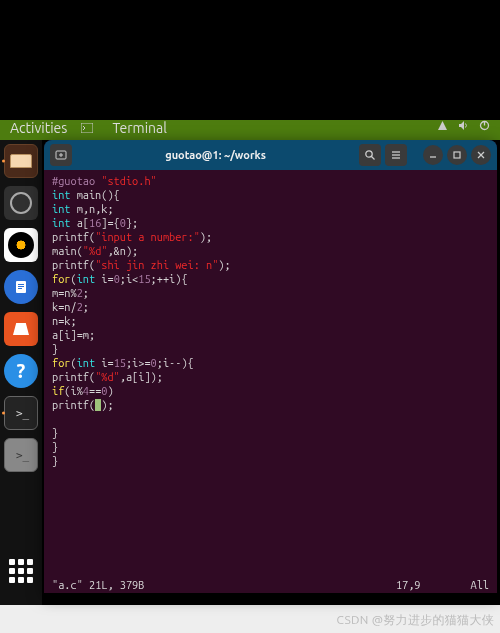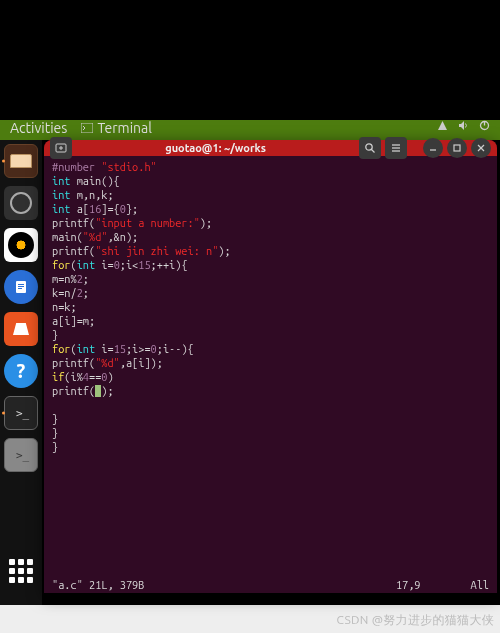--- a/index.html
+++ b/index.html
@@ -63,21 +63,21 @@
   .dock-apps .g span{background:#fff;border-radius:1px;}
   
   .termwin{
     position:absolute;left:44px;top:140px;right:3px;bottom:12px;
     background:#300a24;
     border-radius:8px 8px 0 0;
     box-shadow:0 4px 16px rgba(0,0,0,0.6);
     display:flex;flex-direction:column;
   }
   .headerbar{
-    height:16px;background:#b91c1c;
+    height:30px;background:#0c4a6e;
     border-radius:8px 8px 0 0;
     display:flex;align-items:center;padding:0 6px;gap:4px;
     color:#ccc;font-size:11px;
   }
   .hb-btn{
     width:22px;height:22px;border-radius:4px;background:#3a3a3a;
     display:flex;align-items:center;justify-content:center;
   }
   .hb-btn.round{width:20px;height:20px;border-radius:50%;background:#3a3a3a;}
   .hb-title{flex:1;text-align:center;font-weight:600;color:#eee;}
@@ -107,21 +107,21 @@
   }
 </style>
 </head>
 <body>
 
 <div class="screen">
 
   <div class="topbar">
     <div class="tb-left">
       <span>Activities</span>
-      <span style="display:flex;align-items:center;gap:4px;">
+      <span style="display:flex;align-items:center;gap:19px;">
         <svg width="12" height="10">
             <rect x="0" y="0" width="12" height="10" rx="1" fill="none" stroke="#ccc"></rect>
             <path d="M2 3 L4 5 L2 7" fill="none" stroke="#ccc"></path>
           </svg>
         <span>Terminal</span>
       </span>
     </div>
     <div class="tb-center">3月 25  15:12</div>
     <div class="tb-right">
       <svg width="11" height="11">
@@ -208,21 +208,21 @@
           </svg>
       </div>
       <div class="hb-btn round">
         <svg width="10" height="10">
             <line x1="2" y1="2" x2="8" y2="8" stroke="#ccc" stroke-width="1.3"></line>
             <line x1="8" y1="2" x2="2" y2="8" stroke="#ccc" stroke-width="1.3"></line>
           </svg>
       </div>
     </div>
 
-    <div class="term"><span class="c-pre">#number</span> <span class="c-str">"stdio.h"</span>
+    <div class="term"><span class="c-pre">#guotao</span> <span class="c-str">"stdio.h"</span>
 <span class="c-type">int</span><span> main(){</span>
 <span class="c-type">int</span><span> m,n,k;</span>
 <span class="c-type">int</span><span> a[</span><span class="c-num">16</span><span>]={</span><span class="c-num">0</span><span>};</span>
 <span>printf(</span><span class="c-str">"input a number:"</span><span>);</span>
 <span>main(</span><span class="c-str">"%d"</span><span>,&amp;n);</span>
 <span>printf(</span><span class="c-str">"shi jin zhi wei: n"</span><span>);</span>
 <span class="c-kw">for</span><span>(</span><span class="c-type">int</span><span> i=</span><span class="c-num">0</span><span>;i&lt;</span><span class="c-num">15</span><span>;++i){</span>
 <span>m=n%</span><span class="c-num">2</span><span>;</span>
 <span>k=n/</span><span class="c-num">2</span><span>;</span>
 <span>n=k;</span>

